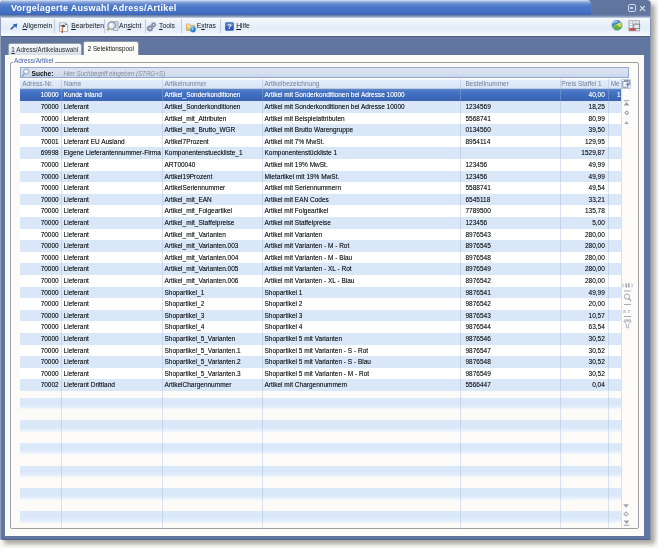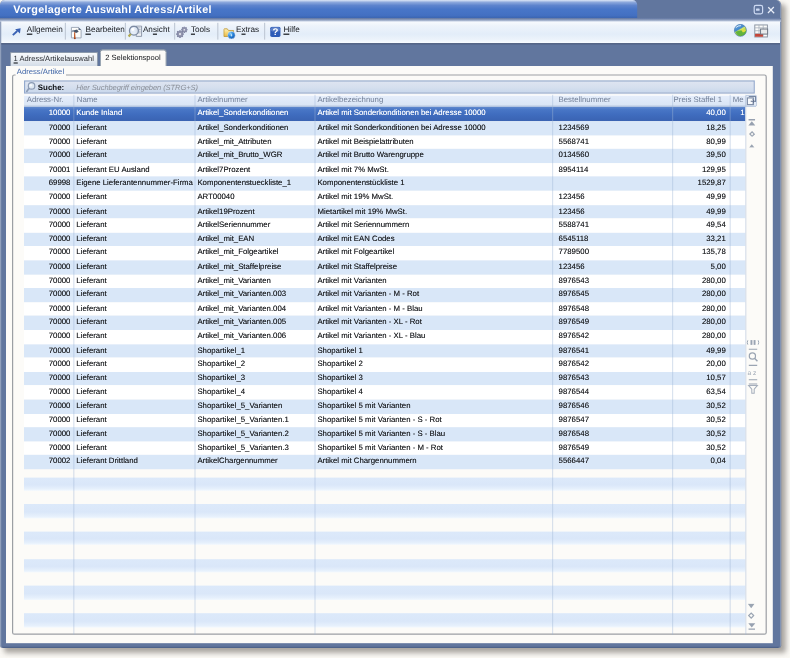--- a/index.html
+++ b/index.html
@@ -1,20 +1,20 @@
 <!DOCTYPE html>
 <html><head>
 <meta charset="utf-8">
 <style>
 * { margin:0; padding:0; box-sizing:border-box; }
 html,body { width:658px; height:548px; background:#faf8f4; font-family:"Liberation Sans",sans-serif; overflow:hidden; }
 #win { position:absolute; left:0px; top:0px; width:651px; height:540px; background:#61769e;
   border-radius:4px 4px 2px 2px; box-shadow:4px 4px 4px rgba(118,114,108,.6), inset 1px 0 0 rgba(255,255,255,.3), inset -1px 0 0 rgba(255,255,255,.22), inset 0 -1px 0 rgba(30,50,85,.28); overflow:hidden; }
 
-#title { position:absolute; left:0; top:0; width:531px; height:15.5px;
+#title { position:absolute; left:0; top:0; width:591px; height:15.5px;
   background:linear-gradient(180deg,#dde7f6 0%,#8ca8dc 12%,#5e84cd 28%,#4876c8 48%,#4370c2 80%,#3c66b2 93%,#4f74b6 100%);
   border-radius:4px 4px 0 0; }
 #title .txt { position:absolute; left:11px; top:2.8px; font-size:9px; font-weight:bold; color:#ffffff; letter-spacing:0.25px; }
 #btn-max { position:absolute; left:627.5px; top:4.3px; width:8px; height:7.6px; border:1.2px solid #ccd9f2; border-radius:2px; }
 #btn-max i { position:absolute; left:1.5px; top:1.3px; width:3.1px; height:2.5px; border:1px solid #ccd9f2; border-radius:0.5px; display:block; }
 #btn-close { position:absolute; left:639px; top:4px; width:7px; height:8px; }
 #btn-close b, #btn-close i { position:absolute; left:2.9px; top:0.8px; width:1.3px; height:6.6px; background:#e9eef9; display:block; }
 #btn-close b { transform:rotate(45deg); }
 #btn-close i { transform:rotate(-45deg); }
 

